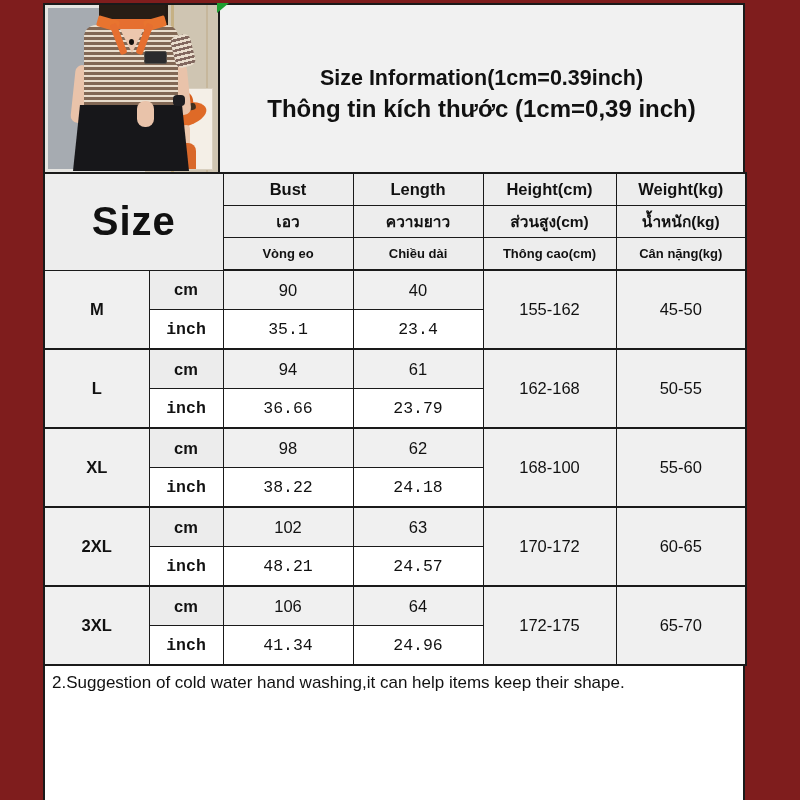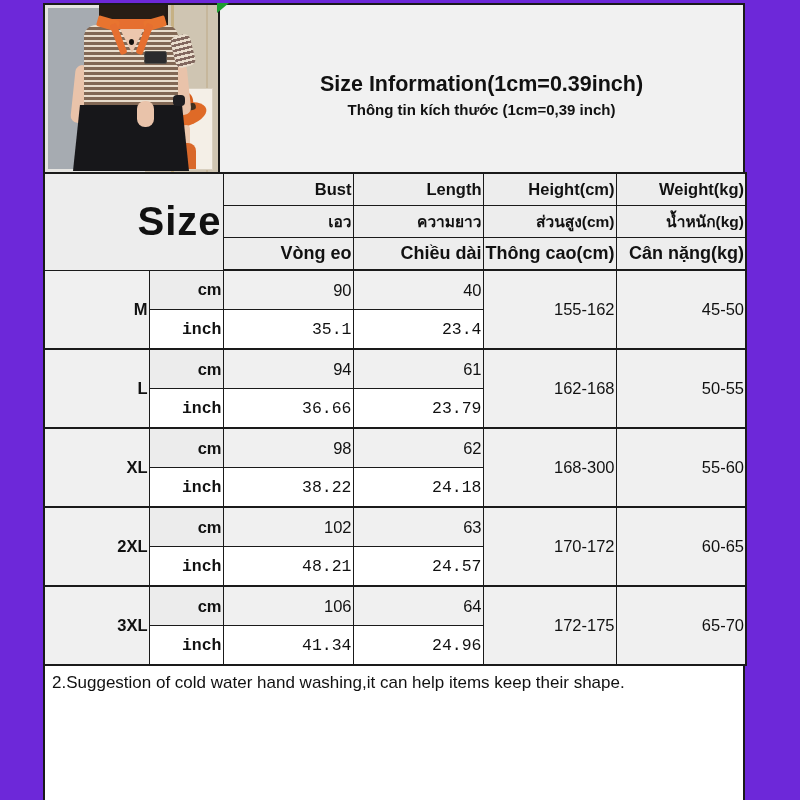--- a/index.html
+++ b/index.html
@@ -1,17 +1,17 @@
 <!DOCTYPE html>
 <html><head>
 <meta charset="utf-8">
 <style>
   html,body { margin:0; padding:0; background:#ffffff; }
   body { font-family: "Liberation Sans", "DejaVu Sans", sans-serif; color:#111; }
-  .canvas { position:relative; width:800px; height:800px; background:#6d28d9; margin:0 auto; overflow:hidden; }
+  .canvas { position:relative; width:800px; height:800px; background:#7f1d1d; margin:0 auto; overflow:hidden; }
   .sheet { position:absolute; left:43px; top:3px; width:702px; }
 
   
   .top-band { display:flex; height:169px; border:2px solid #1a1a1a; border-bottom:none; box-sizing:border-box; }
   .photo { position:relative; width:175px; flex:0 0 175px; background:#a6abb1; border-right:2px solid #1a1a1a; box-sizing:border-box; overflow:hidden; box-shadow: inset 0 0 0 3px #e6e5e2; }
   .ph-right { position:absolute; right:0; top:0; width:42%; height:100%; background:#cfc5b2; }
   .ph-trim1 { position:absolute; right:44px; top:0; width:3px; height:100%; background:#c2a870; opacity:.7; }
   .ph-trim2 { position:absolute; right:10px; top:0; width:2px; height:100%; background:#bfae8e; opacity:.6; }
   .poster { position:absolute; right:6px; bottom:3px; width:58px; height:80px; background:#f4efe7; box-shadow:0 0 0 1px #d8cfbf; }
   .hat-brim { position:absolute; left:3px; top:14px; width:50px; height:24px; background:#df6a27; border-radius:50%; transform:rotate(-14deg); }
@@ -40,32 +40,32 @@
   .flap-l { position:absolute; left:52px; top:13px; width:22px; height:11px; background:#e8742f; transform:rotate(16deg); border-radius:2px; }
   .flap-r { position:absolute; left:99px; top:13px; width:22px; height:11px; background:#e8742f; transform:rotate(-16deg); border-radius:2px; }
   .pendant { position:absolute; left:84px; top:34px; width:5px; height:6px; background:#16120f; border-radius:50%; }
   .patch { position:absolute; left:99px; top:46px; width:21px; height:11px; background:#2b2b2d; border:1px solid #55504a; border-radius:2px; }
   .skirt { position:absolute; left:28px; top:100px; width:116px; height:66px; background:#17171a; clip-path:polygon(6% 0,94% 0,100% 100%,0 100%); }
   .hand { position:absolute; left:92px; top:96px; width:17px; height:26px; background:#e9c3aa; border-radius:8px; }
 
   .title-cell { flex:1; background:#f1f1f1; display:flex; flex-direction:column; align-items:center; justify-content:center; gap:4px; padding-top:12px; box-sizing:border-box; }
   .t1 { font-size:21.5px; font-weight:bold; }
   .t2 { font-size:19px;  font-weight:bold; }
-  .t3 { font-size:15px; font-weight:bold; }
+  .t3 { font-size:24px; font-weight:bold; }
 
   .corner-marker { position:absolute; left:217px; top:3px; width:0; height:0; border-top:10px solid #1e9e31; border-right:12px solid transparent; }
 
   
   table.size { border-collapse:collapse; table-layout:fixed; width:702px; border:2px solid #1a1a1a; }
-  table.size td { border:1.5px solid #1a1a1a; text-align:right; vertical-align:middle; overflow:hidden; }
+  table.size td { border:1.5px solid #1a1a1a; text-align:center; vertical-align:middle; overflow:hidden; }
   tr.hrow td { height:29px; background:#ededed; font-weight:bold; }
   td.size-head { background:#d9d9d9; font-size:40px; font-weight:bold; letter-spacing:1px; }
   tr.hrow td.en { font-size:16.5px; }
   tr.hrow td.th { font-size:15.5px; }
-  tr.hrow td.vi { font-size:18px; border-bottom:2.5px solid #1a1a1a; }
+  tr.hrow td.vi { font-size:13px; border-bottom:2.5px solid #1a1a1a; }
   td.size-head { border-bottom:2.5px solid #1a1a1a; }
   tr.r-cm td, tr.r-in td { height:36px; font-size:16.5px; }
   tr.r-cm td { background:#f0f0f0; }
   tr.r-in td { background:#ffffff;font-family:Liberation Mono, monospace; }
   td.szlab { background:#dcdcdc; font-weight:bold; font-size:17px; }
   td.unit { font-weight:bold; font-size:16.5px; }
   tr.r-cm td.unit { background:#ececec; }
   td.range { background:#f0f0f0; font-size:16.5px; }
   tr.grp td { border-top:2.5px solid #1a1a1a; }
 
@@ -173,21 +173,21 @@
           <td class="unit">inch</td>
           <td>36.66</td>
           <td>23.79</td>
         </tr>
 
         <tr class="r-cm grp">
           <td class="szlab" rowspan="2">XL</td>
           <td class="unit">cm</td>
           <td>98</td>
           <td>62</td>
-          <td class="range" rowspan="2">168-300</td>
+          <td class="range" rowspan="2">168-100</td>
           <td class="range" rowspan="2">55-60</td>
         </tr>
         <tr class="r-in">
           <td class="unit">inch</td>
           <td>38.22</td>
           <td>24.18</td>
         </tr>
 
         <tr class="r-cm grp">
           <td class="szlab" rowspan="2">2XL</td>

